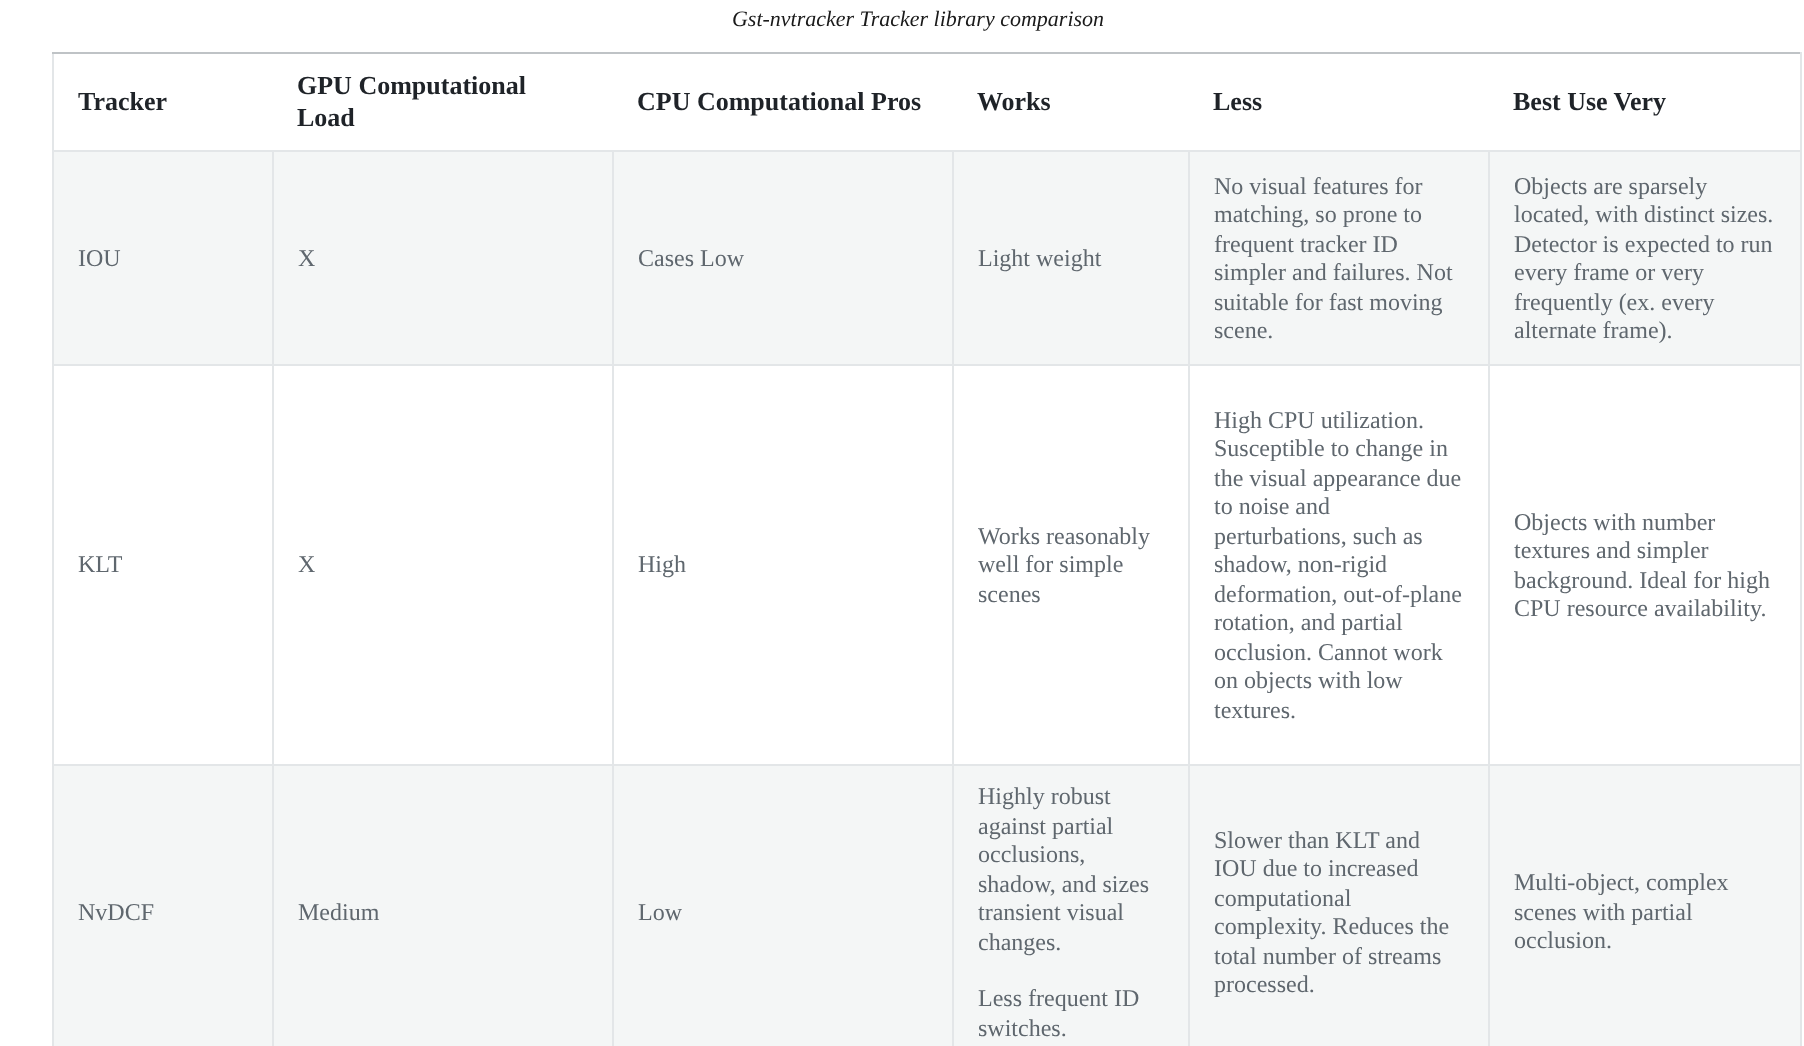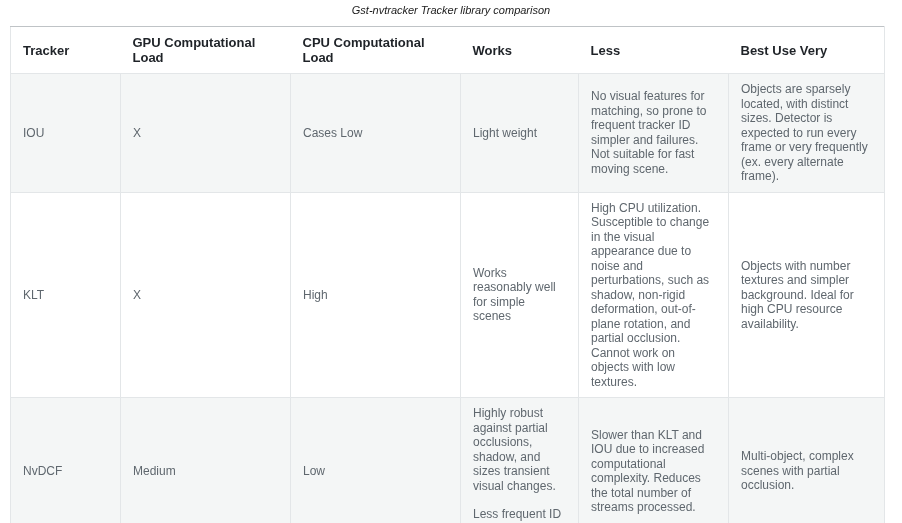--- a/index.html
+++ b/index.html
@@ -9,22 +9,23 @@
     --top-border:#bfc3c6;
     --header-text:#1f2328;
     --body-text:#5f676e;
     --title-text:#1a1a1a;
   }
   *{ box-sizing:border-box; }
   html,body{ margin:0; padding:0; background:#fff; }
   .page{
     width:902px; height:523px;
     background:var(--page-bg);
-    font-family:Liberation Sans, sans-serif;
+    font-family:Liberation Serif, serif;
     overflow:hidden;
+    padding-left:16px;
   }
   .caption{
     text-align:center;
     font-style:italic;
     font-size:11px;
     line-height:14px;
     padding-top:3px;
     color:var(--title-text);
   }
   table.cmp{
@@ -79,21 +80,21 @@
       <col style="width:170px">
       <col style="width:170px">
       <col style="width:118px">
       <col style="width:150px">
       <col style="width:156px">
     </colgroup>
     <thead>
       <tr>
         <th>Tracker</th>
         <th>GPU Computational Load</th>
-        <th>CPU Computational Load</th>
+        <th>CPU Computational Pros</th>
         <th>Works</th>
         <th>Less</th>
         <th>Best Use Very</th>
       </tr>
     </thead>
     <tbody>
       <tr class="r1 alt">
         <td>IOU</td>
         <td>X</td>
         <td>Cases Low</td>

